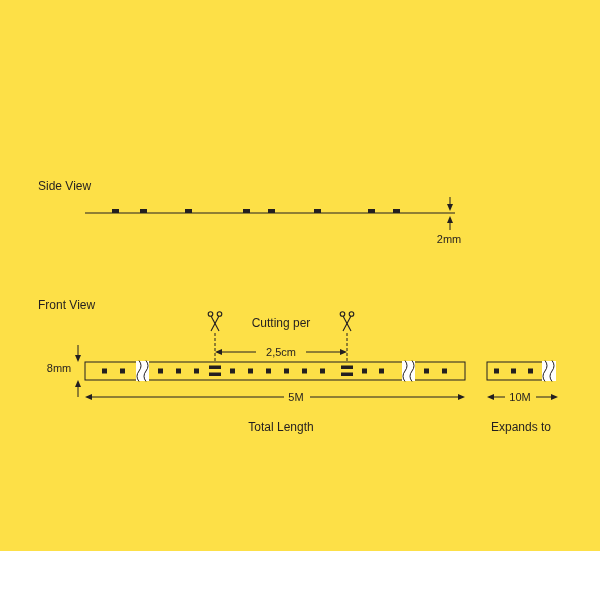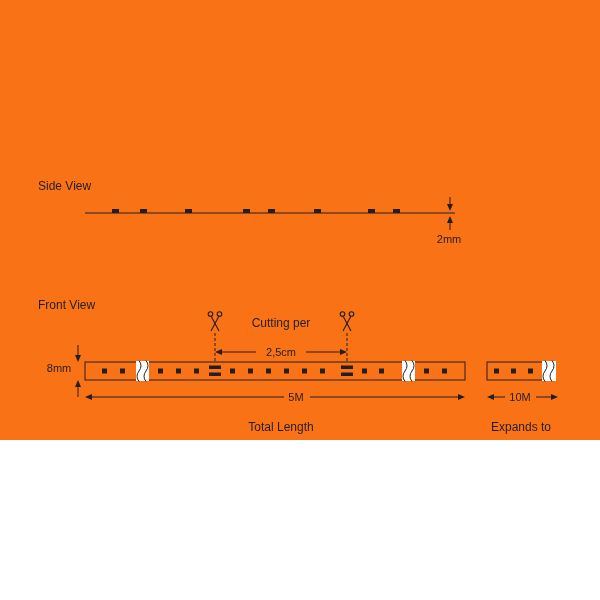--- a/index.html
+++ b/index.html
@@ -1,16 +1,16 @@
 <!DOCTYPE html>
 <html><head>
 <meta charset="utf-8">
 <style>
   html,body{margin:0;padding:0;background:#ffffff;}
-  .canvas{width:600px;height:440px;position:relative;background:#f97316;}
+  .canvas{width:600px;height:551px;position:relative;background:#fde047;}
   svg text{font-family:"Liberation Sans","DejaVu Sans",sans-serif;fill:#231f20;}
   .lbl{font-size:12px;}
   .dim{font-size:11px;}
   .ln{stroke:#231f20;stroke-width:1;fill:none;}
   .thin{stroke:#231f20;stroke-width:1;fill:none;}
   .fl{fill:#231f20;stroke:none;}
   .wht{fill:#ffffff;stroke:none;}
   .dash{stroke:#231f20;stroke-width:1;fill:none;stroke-dasharray:3 2;}
   .sc{stroke:#231f20;stroke-width:1.1;fill:none;}
 </style>

